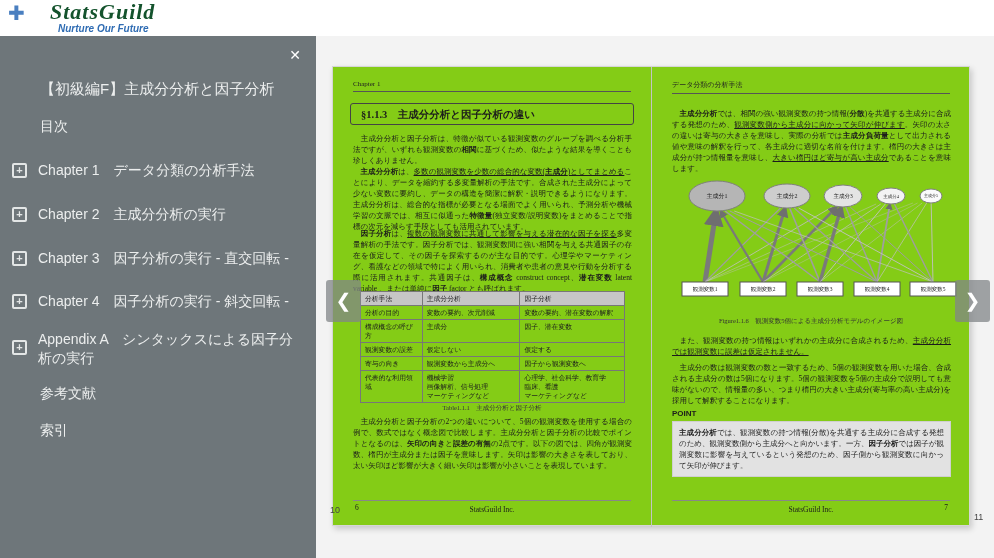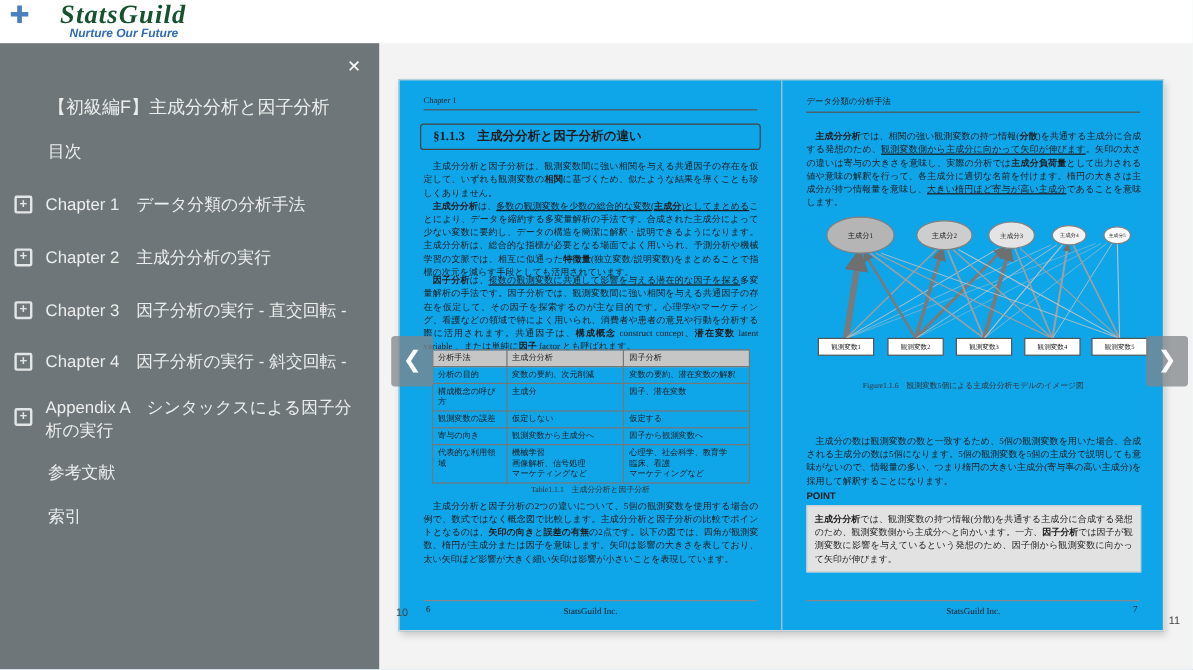--- a/index.html
+++ b/index.html
@@ -17,21 +17,21 @@
   .sidebar { position:absolute; left:0; top:36px; width:316px; height:522px; background:#6e767a; color:#eceeee; z-index:6; }
   .close { position:absolute; right:15px; top:12px; font-size:14px; font-weight:bold; color:#fff; cursor:pointer; line-height:14px; }
   .sb-title { position:absolute; left:40px; top:44px; font-size:15px; white-space:nowrap;text-align:center; }
   .sb-item { position:absolute; left:40px; font-size:14px; cursor:pointer; white-space:nowrap; }
   .sb-row { position:absolute; left:12px; right:10px; cursor:pointer; }
   .expand { position:absolute; left:0; top:2px; width:15px; height:15px; border:2px solid #e3e6e6; border-radius:2px; font-size:11px; line-height:11px; text-align:center; color:#e3e6e6; font-weight:bold; }
   .sb-label { display:block; margin-left:26px; font-size:14px; line-height:19px; }
 
   
   .main { position:absolute; left:316px; top:36px; width:678px; height:522px; background:#f3f3f3; }
-  .spread { position:absolute; left:16px; top:30px; width:638px; height:460px; background:#0ea5e9; border:1px solid #d6d6d6; box-shadow:2px 3px 6px rgba(0,0,0,0.18); }
+  .spread { position:absolute; left:16px; top:30px; width:638px; height:460px; background:#84cc16; border:1px solid #d6d6d6; box-shadow:2px 3px 6px rgba(0,0,0,0.18); }
   .divider { position:absolute; left:318px; top:0; width:1px; height:460px; background:#c4c4c4; }
   .page { position:absolute; top:0; width:318px; height:460px; font-family:"Liberation Serif","DejaVu Serif",serif; color:#1c1c1c; }
   .page.left { left:0; }
   .page.right { left:319px; }
 
   .running-wrap { position:absolute; left:20px; right:20px; top:13px; border-bottom:1px solid #555; padding-bottom:3px; font-size:7px; color:#222; }
   .running-wrap.rt { text-align:left; }
 
   .section-box { position:absolute; left:17px; right:17px; top:36px; height:22px; border:1px solid #444; border-radius:3px; font-size:10.5px; font-weight:bold; line-height:21px; padding-left:10px; }
 
@@ -109,21 +109,21 @@
     <div class="sb-item" style="top:349px">参考文献</div>
     <div class="sb-item" style="top:386px">索引</div>
   </div>
 
   <div class="main">
     <div class="spread">
 
       <div class="page left">
         <div class="running-wrap">Chapter 1</div>
         <div class="section-box">§1.1.3　主成分分析と因子分析の違い</div>
-        <p class="body lp1"><span>　主成分分析と因子分析は、観測変数間に強い相関を与える共通因子の存在を仮定して、いずれも観測変数の</span><span class="b">相関</span><span>に基づくため、似たような結果を導くことも珍しくありません。</span></p>
+        <p class="body lp1"><span>　主成分分析と因子分析は、特徴が似ている観測変数のグループを調べる分析手法ですが、いずれも観測変数の</span><span class="b">相関</span><span>に基づくため、似たような結果を導くことも珍しくありません。</span></p>
         <p class="body lp2"><span>　</span><span class="b">主成分分析</span><span>は、</span><span class="u">多数の観測変数を少数の総合的な変数(</span><span class="b u">主成分</span><span class="u">)としてまとめる</span><span>ことにより、データを縮約する多変量解析の手法です。合成された主成分によって少ない変数に要約し、データの構造を簡潔に解釈・説明できるようになります。主成分分析は、総合的な指標が必要となる場面でよく用いられ、予測分析や機械学習の文脈では、相互に似通った</span><span class="b">特徴量</span><span>(独立変数/説明変数)をまとめることで指標の次元を減らす手段としても活用されています。</span></p>
         <p class="body lp3"><span>　</span><span class="b">因子分析</span><span>は、</span><span class="u">複数の観測変数に共通して影響を与える潜在的な因子を探る</span><span>多変量解析の手法です。因子分析では、観測変数間に強い相関を与える共通因子の存在を仮定して、その因子を探索するのが主な目的です。心理学やマーケティング、看護などの領域で特によく用いられ、消費者や患者の意見や行動を分析する際に活用されます。共通因子は、</span><span class="b">構成概念</span><span> construct concept、</span><span class="b">潜在変数</span><span> latent variable 、または単純に</span><span class="b">因子</span><span> factor とも呼ばれます。</span></p>
         <table class="cmp">
             <colgroup>
               <col class="c0">
               <col class="c1">
               <col class="c2">
             </colgroup>
             <thead>
               <tr>
@@ -222,20 +222,21 @@
             <rect x="75" y="112" width="46" height="14" fill="#fff" stroke="#555" stroke-width="1"></rect>
             <text x="98" y="121" text-anchor="middle" font-size="5.5" fill="#1c1c1c">観測変数2</text>
             <rect x="132" y="112" width="46" height="14" fill="#fff" stroke="#555" stroke-width="1"></rect>
             <text x="155" y="121" text-anchor="middle" font-size="5.5" fill="#1c1c1c">観測変数3</text>
             <rect x="189" y="112" width="46" height="14" fill="#fff" stroke="#555" stroke-width="1"></rect>
             <text x="212" y="121" text-anchor="middle" font-size="5.5" fill="#1c1c1c">観測変数4</text>
             <rect x="245" y="112" width="46" height="14" fill="#fff" stroke="#555" stroke-width="1"></rect>
             <text x="268" y="121" text-anchor="middle" font-size="5.5" fill="#1c1c1c">観測変数5</text>
           </svg>
         <div class="fig-caption">Figure1.1.6　観測変数5個による主成分分析モデルのイメージ図</div>
+        <p class="body rp2"><span>　また、観測変数の持つ情報はいずれかの主成分に合成されるため、</span><span class="u">主成分分析では観測変数に誤差は仮定されません。</span></p>
         <p class="body rp3"><span>　主成分の数は観測変数の数と一致するため、5個の観測変数を用いた場合、合成される主成分の数は5個になります。5個の観測変数を5個の主成分で説明しても意味がないので、情報量の多い、つまり楕円の大きい主成分(寄与率の高い主成分)を採用して解釈することになります。</span></p>
         <div class="point-label">POINT</div>
         <div class="point-box"><span class="b">主成分分析</span><span>では、観測変数の持つ情報(分散)を共通する主成分に合成する発想のため、観測変数側から主成分へと向かいます。一方、</span><span class="b">因子分析</span><span>では因子が観測変数に影響を与えているという発想のため、因子側から観測変数に向かって矢印が伸びます。</span></div>
         <div class="footer-rule"></div>
         <div class="publisher">StatsGuild Inc.</div>
         <div class="folio fr">7</div>
       </div>
     </div>
 
     <div class="pnum pl">10</div>

